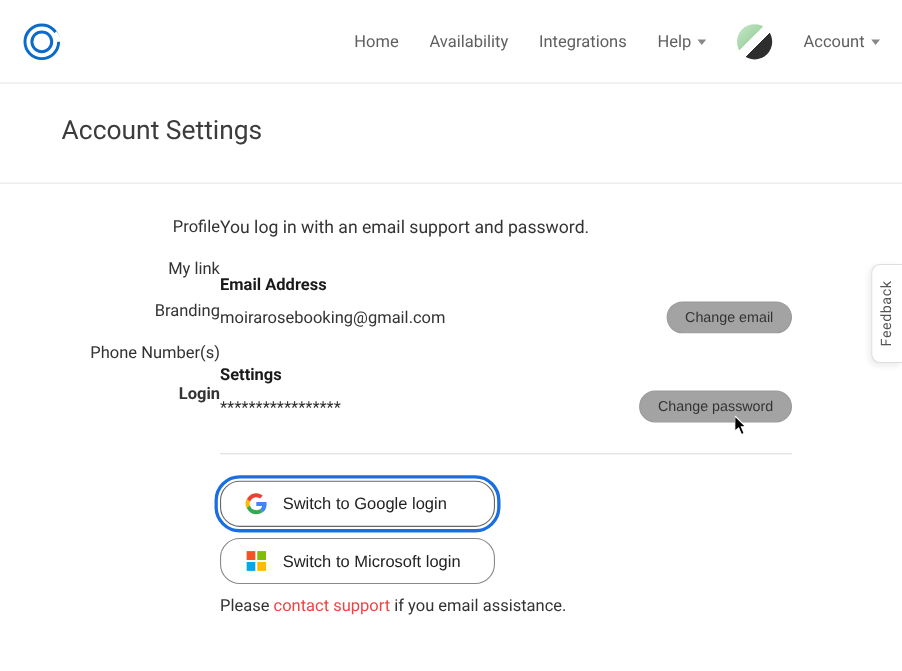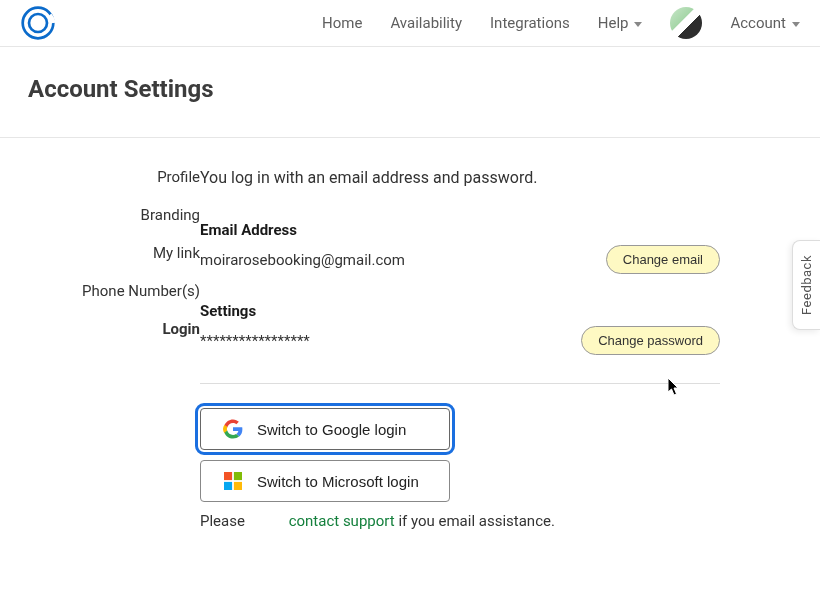--- a/index.html
+++ b/index.html
@@ -1,52 +1,52 @@
 <!DOCTYPE html>
 <html><head>
 <meta charset="utf-8">
 <style>
   * { box-sizing: border-box; margin: 0; padding: 0; }
   html, body { width: 820px; height: 610px; font-family: -apple-system, BlinkMacSystemFont, "Segoe UI", Roboto, Helvetica, Arial, sans-serif; color: #1a1a1a; background: #fff; overflow: hidden; position: relative; }
   
   
-  .topbar { height: 47px; border-bottom: 1px solid #e6e6e6; display: flex; align-items: center; padding: 0 20px; }
+  .topbar { height: 76px; border-bottom: 1px solid #e6e6e6; display: flex; align-items: center; padding: 0 20px; }
   .logo { width: 36px; height: 36px; display: flex; align-items: center; justify-content: center; }
   .nav { margin-left: auto; display: flex; align-items: center; gap: 28px; color: #5f5f5f; font-size: 15px; }
   .nav-item { cursor: pointer; display: flex; align-items: center; gap: 6px; }
   .caret { width: 0; height: 0; border-left: 4px solid transparent; border-right: 4px solid transparent; border-top: 5px solid #888; margin-top: 2px; }
   .avatar { width: 32px; height: 32px; border-radius: 50%; background: linear-gradient(135deg,#c8e6c9 0%,#a5d6a7 40%,#ffffff 41%,#ffffff 58%,#2e2e2e 59%,#2e2e2e 100%); display: inline-block; }
   
   
   .page-title-row { padding: 28px 28px 34px; border-bottom: 1px solid #e6e6e6; }
-  .page-title { font-size: 24px; font-weight: 700; color: #3c3c3c; }
+  .page-title { font-size: 24px; font-weight: 400; color: #3c3c3c; margin-left: 28px; }
   
   
   .main { display: flex; padding-top: 30px; }
   .sidebar { width: 200px; padding-left: 20px; display: flex; flex-direction: column; gap: 20px; align-items: flex-end; }
   .sidebar-item { font-size: 15px; color: #333; cursor: pointer; }
   .sidebar-item.active { font-weight: 700; }
   
   .content { flex: 1; padding-left: 0; padding-right: 40px; max-width: 560px; }
   .intro { font-size: 16px; color: #333; margin-bottom: 34px; }
   
   .field-row { margin-bottom: 28px; }
   .field-label { font-weight: 700; font-size: 15px; margin-bottom: 6px; display: block; }
   .field-value-row { display: flex; align-items: center; justify-content: space-between; gap: 20px; }
   .field-value { font-size: 15px; color: #333; }
-  .outline-btn { background: #fef9c3; border: 1px solid #999; border-radius: 18px; padding: 6px 16px; font-size: 13px; color: #333; cursor: pointer; white-space: nowrap; text-align: right; }
+  .outline-btn { background: #a3a3a3; border: 1px solid #999; border-radius: 18px; padding: 6px 16px; font-size: 13px; color: #333; cursor: pointer; white-space: nowrap; text-align: right; }
   
   .divider { border: none; border-top: 1px solid #ddd; margin: 0 0 24px; }
   
-  .switch-btn { display: flex; align-items: center; gap: 14px; background: #fff; border: 1px solid #888; border-radius: 4px; padding: 10px 22px; font-size: 15px; color: #222; cursor: pointer; margin-bottom: 10px; min-width: 250px; }
+  .switch-btn { display: flex; align-items: center; gap: 14px; background: #fff; border: 1px solid #888; border-radius: 18px; padding: 10px 22px; font-size: 15px; color: #222; cursor: pointer; margin-bottom: 10px; min-width: 250px; }
   .switch-btn.focused { outline: 3px solid #1a6fe0; outline-offset: 2px; border-color: #666; }
   .provider-icon { width: 20px; height: 20px; display: flex; align-items: center; justify-content: center; }
   
   .assist { font-size: 15px; color: #333; margin-top: 10px; }
-  .assist a { color: #15803d; text-decoration: none; cursor: pointer; margin-left: 40px; }
+  .assist a { color: #ef4444; text-decoration: none; cursor: pointer; }
   
   
   .feedback-tab { position: absolute; right: 0; top: 240px; background: #fff; border: 1px solid #ddd; border-right: none; border-radius: 8px 0 0 8px; padding: 14px 6px; box-shadow: -2px 2px 6px rgba(0,0,0,0.08); cursor: pointer; }
   .feedback-text { writing-mode: vertical-rl; transform: rotate(180deg); font-size: 13px; color: #555; letter-spacing: 0.5px; }
   
   
   .cursor { position: absolute; left: 668px; top: 378px; pointer-events: none; }
 </style>
 </head>
 <body>
@@ -81,28 +81,28 @@
   </div>
 </div>
 
 <div class="page-title-row">
   <h1 class="page-title">Account Settings</h1>
 </div>
 
 <div class="main">
   <div class="sidebar">
     <div class="sidebar-item"><span>Profile</span></div>
+    <div class="sidebar-item"><span>My link</span></div>
     <div class="sidebar-item"><span>Branding</span></div>
-    <div class="sidebar-item"><span>My link</span></div>
     <div class="sidebar-item"><span>Phone Number(s)</span></div>
     <div class="sidebar-item active"><span>Login</span></div>
   </div>
 
   <div class="content">
-    <p class="intro">You log in with an email address and password.</p>
+    <p class="intro">You log in with an email support and password.</p>
 
     <div class="field-row">
       <span class="field-label">Email Address</span>
       <div class="field-value-row">
         <span class="field-value">moirarosebooking@gmail.com</span>
         <button class="outline-btn"><span>Change email</span></button>
       </div>
     </div>
 
     <div class="field-row">

